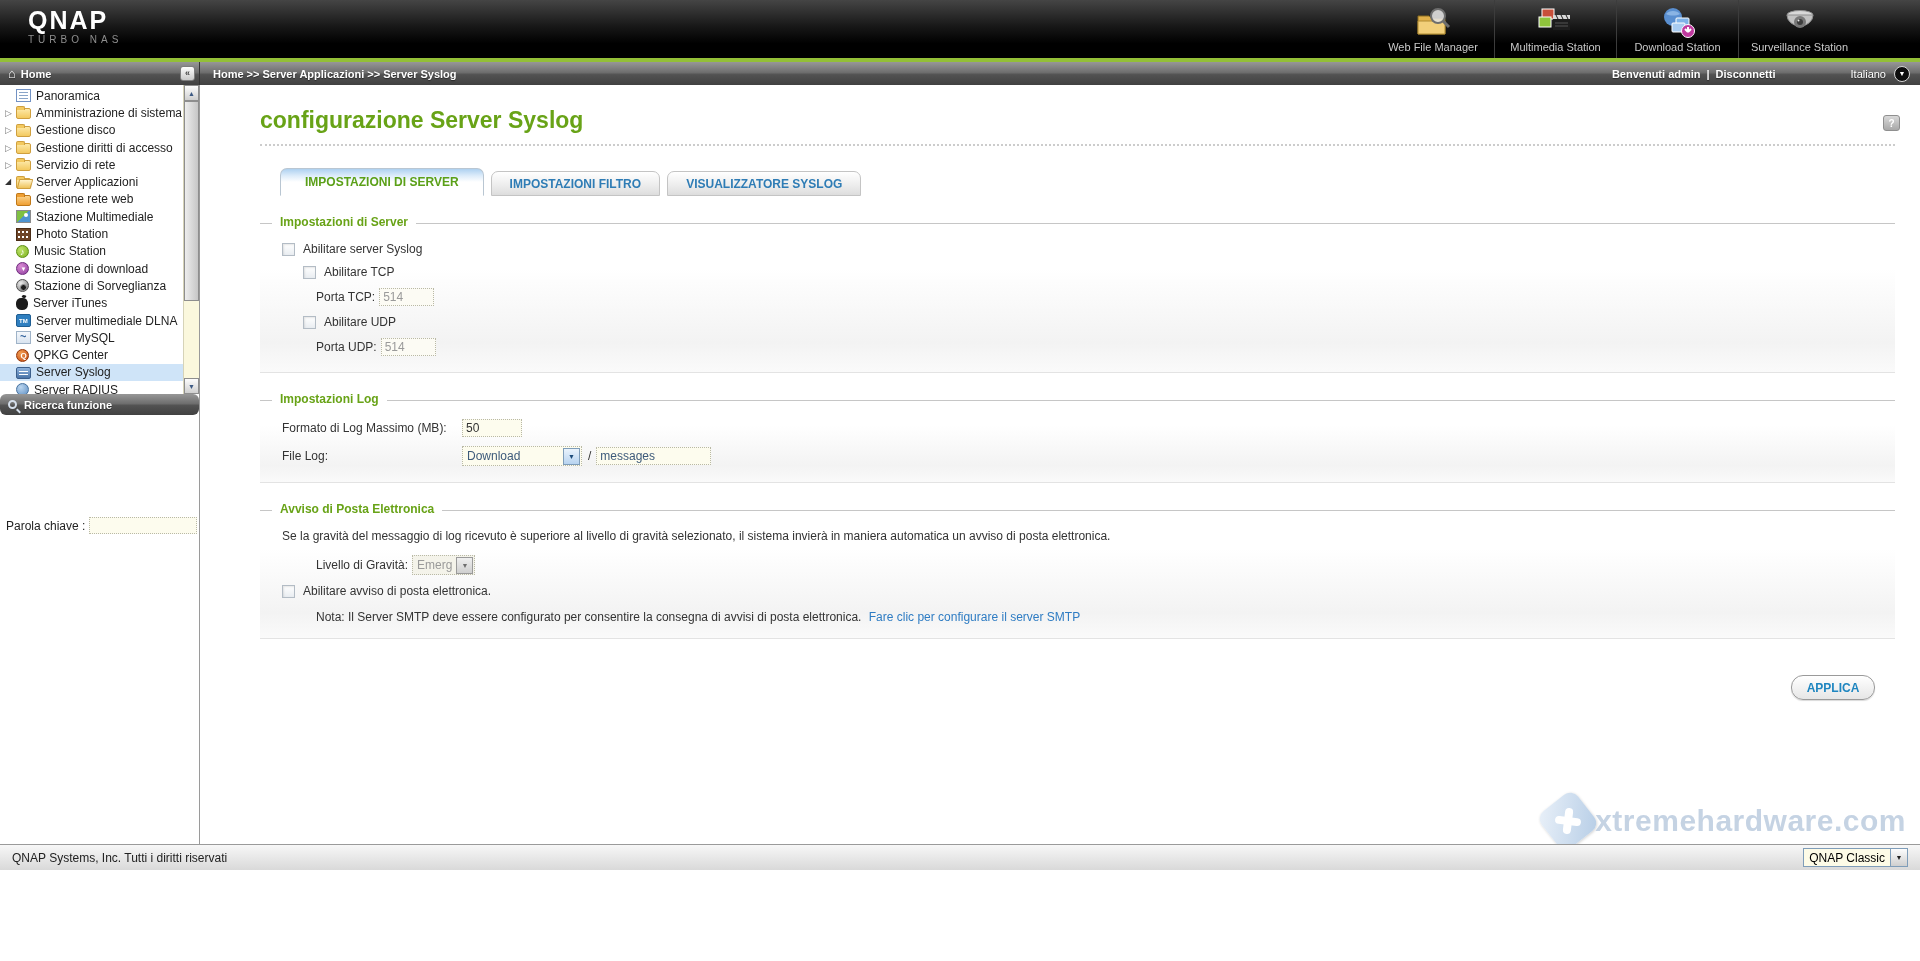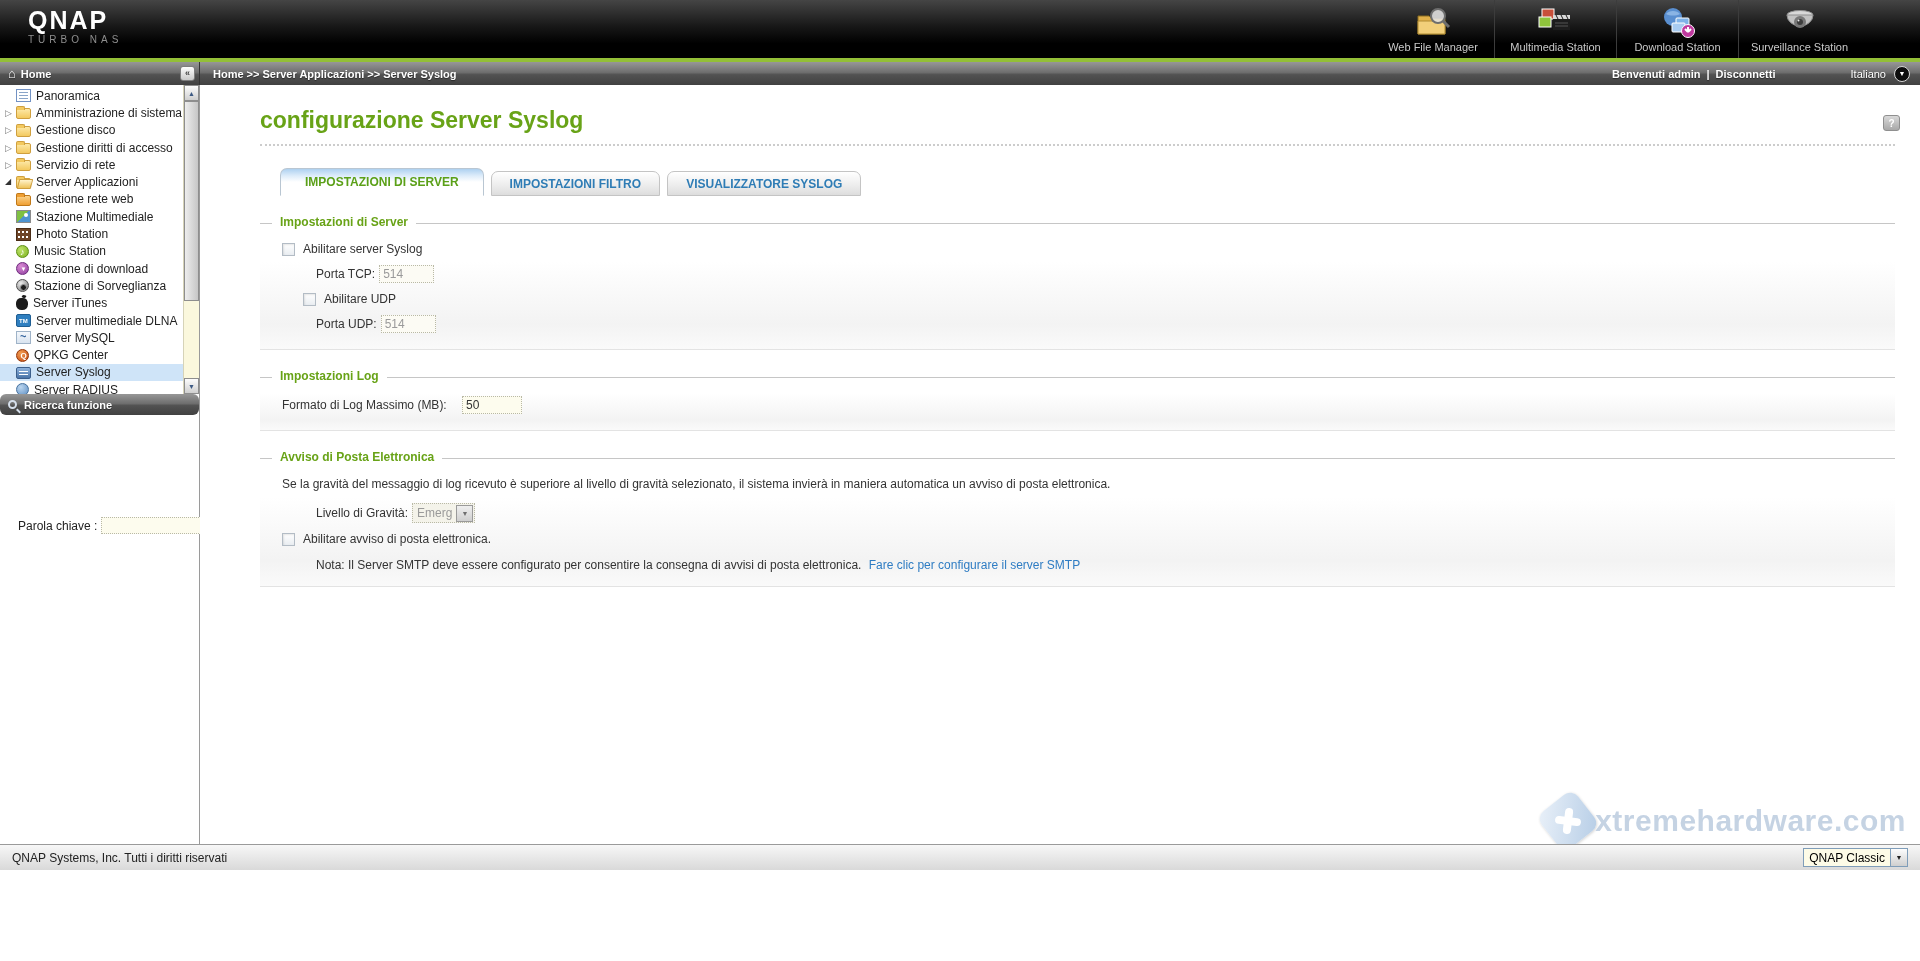--- a/index.html
+++ b/index.html
@@ -82,21 +82,21 @@
   
   .scrollbar { position:absolute; top:0; right:0; width:16px; height:100%; background:#fbf8dd; border-left:1px solid #d6d3b8; }
   .sb-btn { position:absolute; left:0; right:0; height:16px; background:linear-gradient(#fdfdfd,#cfcfcf); border:1px solid #8e8e8e; font-size:7px; color:#3d5a84; display:flex; align-items:center; justify-content:center; cursor:pointer; }
   .sb-up { top:0; }
   .sb-down { bottom:0; }
   .sb-thumb { position:absolute; top:16px; left:0; right:0; height:200px; background:linear-gradient(90deg,#ededed,#c6c6c6); border:1px solid #8e8e8e; cursor:grab; }
 
   .search-header { height:21px; display:flex; align-items:center; padding:0 8px;border-radius:6px; }
   .mag-icon { width:9px; height:9px; border:2px solid #d6e0ec; border-radius:50%; position:relative; margin-right:7px; }
   .mag-icon::after { content:""; position:absolute; width:5px; height:2px; background:#d6e0ec; transform:rotate(45deg); left:6px; top:8px; }
-  .search-body { flex:1; background:#fff; padding:7px 18px; display:flex; align-items:center; }
+  .search-body { flex:1; background:#fff; padding:7px 6px; display:flex; align-items:center; }
   .search-label { font-size:12px; color:#222; margin-right:4px; white-space:nowrap; }
   .search-input { width:108px; height:17px; border:1px dotted #b9b9a6; background:#fdfcee; font-size:12px; padding:0 3px; outline:none; }
 
   
   .content { flex:1; position:relative; background:#fff; overflow:hidden; }
   .content-inner { padding:14px 25px 0 60px; position:relative; }
   .help-btn { position:absolute; right:20px; top:30px; width:17px; height:16px; border-radius:3px; border:1px solid #8f8f8f; background:linear-gradient(#d9d9d9,#a8a8a8); color:#fff; font-weight:bold; font-size:10px; cursor:pointer; line-height:13px; }
   .page-title { color:#68a317; font-size:23px; font-weight:bold; margin-top:8px; }
   .title-sep { border-bottom:2px dotted #cccccc; margin-top:10px; }
   .tabs { display:flex; align-items:flex-end; margin:22px 0 0 20px; }
@@ -342,39 +342,52 @@
             <div class="tab inactive">IMPOSTAZIONI FILTRO</div>
             <div class="tab inactive">VISUALIZZATORE SYSLOG</div>
           </div>
 
         <section class="fieldset">
           <span class="legend">Impostazioni di Server</span>
           <div class="frow">
             <span class="cb"></span>
             <span class="flabel">Abilitare server Syslog</span>
           </div>
+          <div class="frow ind1">
+            <span class="cb"></span>
+            <span class="flabel">Abilitare TCP</span>
+          </div>
           <div class="frow ind2">
             <span class="flabel" style="margin-right:4px;">Porta TCP:</span>
             <input class="dotted-input dis w55" type="text" disabled="" value="514" style="">
           </div>
           <div class="frow ind1">
             <span class="cb"></span>
             <span class="flabel">Abilitare UDP</span>
           </div>
           <div class="frow ind2">
             <span class="flabel" style="margin-right:4px;">Porta UDP:</span>
             <input class="dotted-input dis w55" type="text" disabled="" value="514" style="">
           </div>
         </section>
 
         <section class="fieldset">
           <span class="legend">Impostazioni Log</span>
           <div class="frow">
             <span class="flabel flabel-col">Formato di Log Massimo (MB):</span>
             <input class="dotted-input w60" type="text" value="50" style="">
+          </div>
+          <div class="frow">
+            <span class="flabel flabel-col">File Log:</span>
+            <span class="combo">
+              <span class="ctxt">Download</span>
+              <span class="arrow-btn">▼</span>
+            </span>
+            <span class="slash">/</span>
+            <input class="dotted-input w115" type="text" style="color: rgb(61, 90, 122);" value="messages">
           </div>
         </section>
 
         <section class="fieldset">
           <span class="legend">Avviso di Posta Elettronica</span>
           <div class="desc-text">Se la gravità del messaggio di log ricevuto è superiore al livello di gravità selezionato, il sistema invierà in maniera automatica un avviso di posta elettronica.</div>
           <div class="frow ind2" style="margin-top:12px;">
             <span class="flabel" style="margin-right:4px;">Livello di Gravità:</span>
             <span class="combo dis">
               <span class="ctxt">Emerg</span>
@@ -384,20 +397,23 @@
           <div class="frow">
             <span class="cb"></span>
             <span class="flabel">Abilitare avviso di posta elettronica.</span>
           </div>
           <div class="note-row">
             <span>Nota: Il Server SMTP deve essere configurato per consentire la consegna di avvisi di posta elettronica.</span>
             <a href="#" class="smtp-link">Fare clic per configurare il server SMTP</a>
           </div>
         </section>
 
+        <div class="apply-row">
+          <button class="apply-btn">APPLICA</button>
+        </div>
       </div>
 
       <div class="watermark">
         <span class="wm-tile"></span>
         <span class="wm-text">xtremehardware.com</span>
       </div>
     </main>
   </div>
 
   <footer class="footer">

